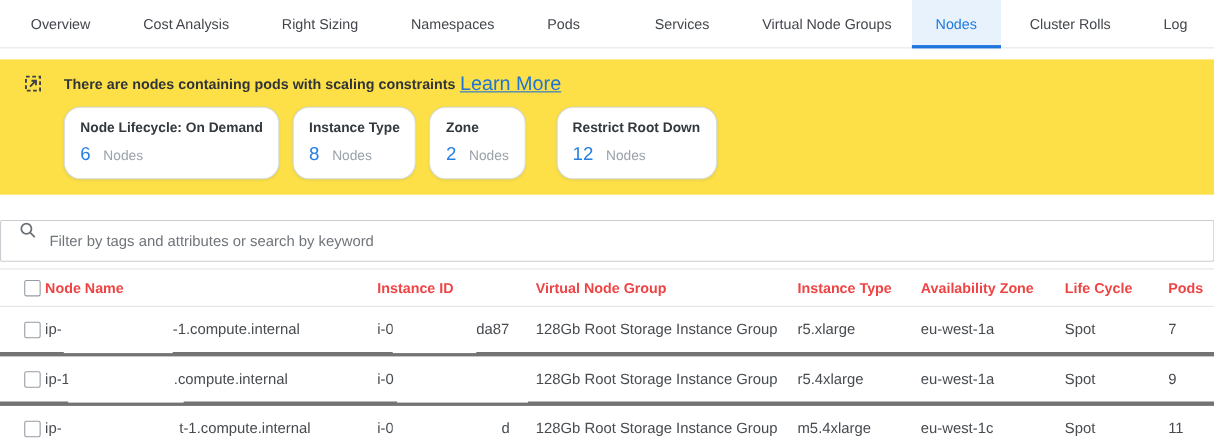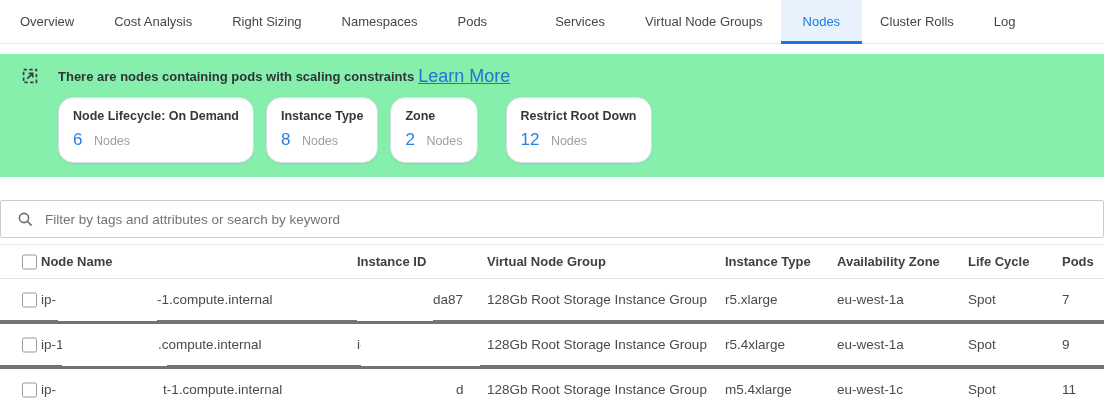--- a/index.html
+++ b/index.html
@@ -8,34 +8,34 @@
     background:#fff; font-family:"Liberation Sans", sans-serif;
     -webkit-font-smoothing:antialiased;
   }
 
   
   .tabbar {
     height:43px; border-bottom:1px solid #e4e6e9;
     display:flex; align-items:stretch; padding-left:20px; gap:40px;
   }
   .tab {
-    font-size:13px; color:#43474c; line-height:43px; white-space:nowrap; cursor:pointer;
+    font-size:13px; color:#43474c; line-height:43px; white-space:nowrap; cursor:pointer;margin-left:8px;
   }
   .tab.extra-gap { margin-left:28px; }
   .tab.active {
     color:#2079dd; background:#e8f2fc; padding:0 22px; margin:0 -22px; position:relative;
   }
   .tab.active::after {
     content:""; position:absolute; left:0; right:0; bottom:-1px; height:3px; background:#1d74dc;
   }
 
   
   .banner {
     margin-top:10px; height:123px; box-sizing:border-box;
-    background:#86efac; padding-top:10px;
+    background:#fde047; padding-top:10px;
   }
   .banner-head { display:flex; align-items:center; height:24px; padding-left:22px; }
   .banner-icon { width:16px; height:16px; margin-right:20px; flex:0 0 auto; }
   .banner-msg { font-size:13px; font-weight:700; color:#303438; }
   .banner-link { font-size:18px; color:#1f74d4; text-decoration:underline; margin-left:4px; cursor:pointer; }
 
   .cards { display:flex; gap:12px; margin:9px 0 0 58px; }
   .card {
     background:#fff; border:1px solid #d6dce2; border-radius:15px;
     padding:11px 14px 12px; box-shadow:0 1px 2px rgba(31,61,91,0.07); cursor:pointer;
@@ -43,38 +43,38 @@
   .card.extra-gap { margin-left:16px; }
   .card-title { font-size:12.5px; font-weight:700; color:#33383d; white-space:nowrap; }
   .card-line { margin-top:7px; white-space:nowrap; }
   .card-count { font-size:17px; color:#2680e2; }
   .card-unit { font-size:12.5px; color:#9aa1a8; margin-left:7px; }
 
   
   .filter {
     margin-top:23px; height:38px; box-sizing:border-box;
     border:1px solid #c9ccd0; border-radius:2px;
-    display:flex; align-items:center; padding-left:16px; background:#fff;
+    display:flex; padding-left:16px; background:#fff;
   }
   .filter svg { flex:0 0 auto; }
   .filter input {
     border:none; outline:none; flex:1; margin-left:9px;
     font-size:13.5px; color:#333; font-family:inherit; background:transparent;
   }
   .filter input::placeholder { color:#70757a; opacity:1; }
 
   
   .table { margin-top:6px; border-top:1px solid #e3e5e7; }
   .thead { position:relative; height:33px; border-bottom:1px solid #e3e5e7; }
   .trow  { position:relative; height:41px; border-bottom:4px solid #737373; }
   .cell  { position:absolute; top:0; white-space:nowrap; }
-  .thead .cell { line-height:33px; font-size:13px; font-weight:700; color:#404040; }
+  .thead .cell { line-height:33px; font-size:13px; font-weight:700; color:#ef4444; }
   .trow  .cell { line-height:41px; font-size:13.5px; color:#474b4f; }
   .blue  { color:#2680e2; cursor:pointer; }
-  .c-name { left:41px; }   .c-id   { left:357px; }
+  .c-name { left:41px; }   .c-id   { left:343px; }
   .c-vng  { left:487px; }  .c-type { left:725px; }
   .c-az   { left:837px; }  .c-lc   { left:968px; }
   .c-pods { left:1062px; }
   .sfx { position:absolute; top:0; z-index:3; }
   .pfx { z-index:1; }
   .redact { position:absolute; top:5px; bottom:-1px; background:#fff; z-index:2; }
   .cb {
     position:absolute; left:22px; top:50%; transform:translateY(-50%);
     width:15px; height:15px; box-sizing:border-box;
     border:1.5px solid #959ca4; border-radius:2px; background:#fff; cursor:pointer;

